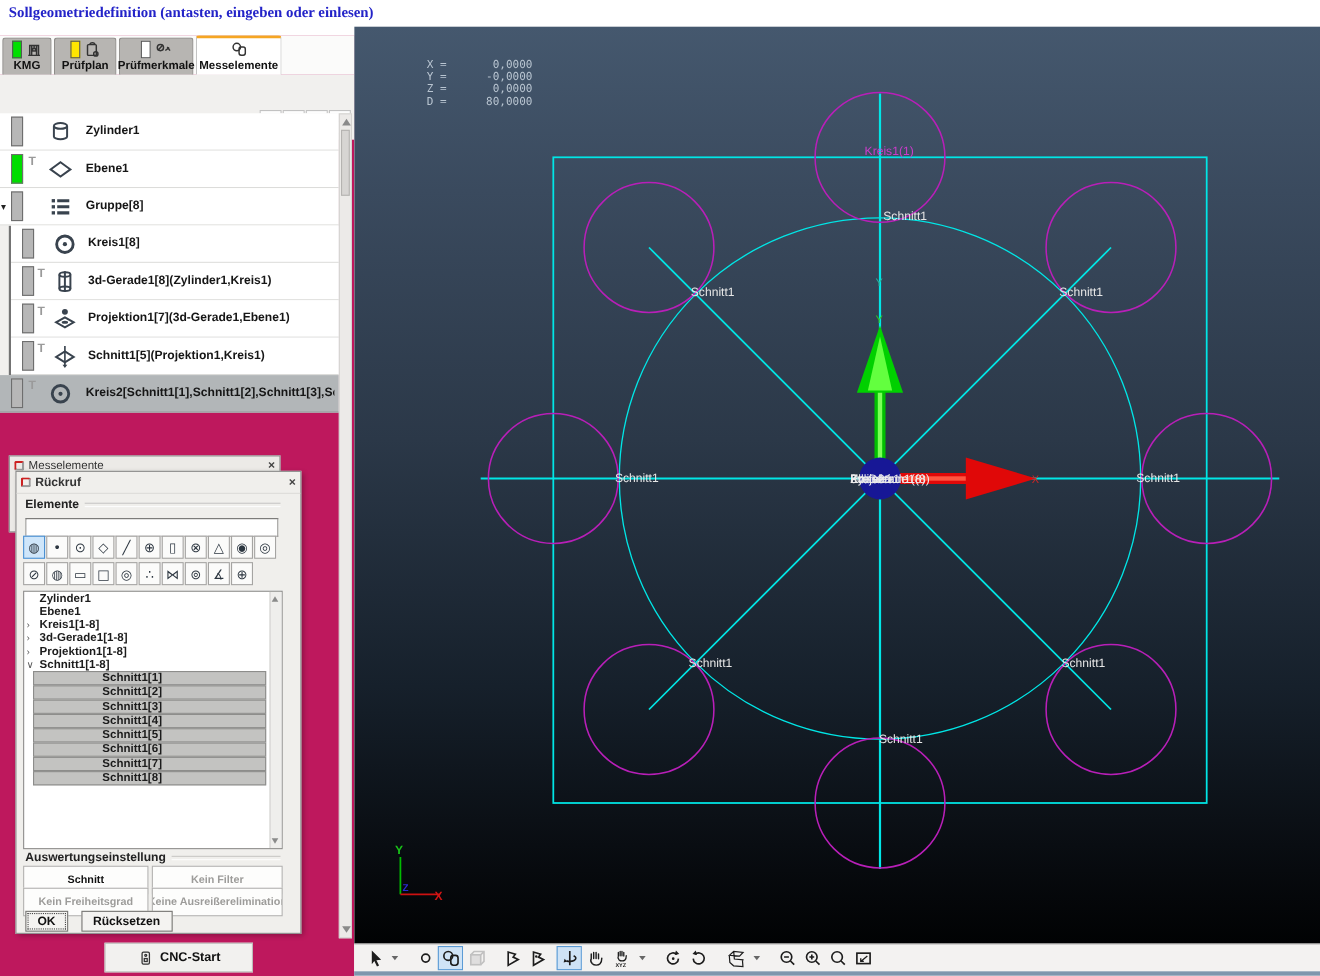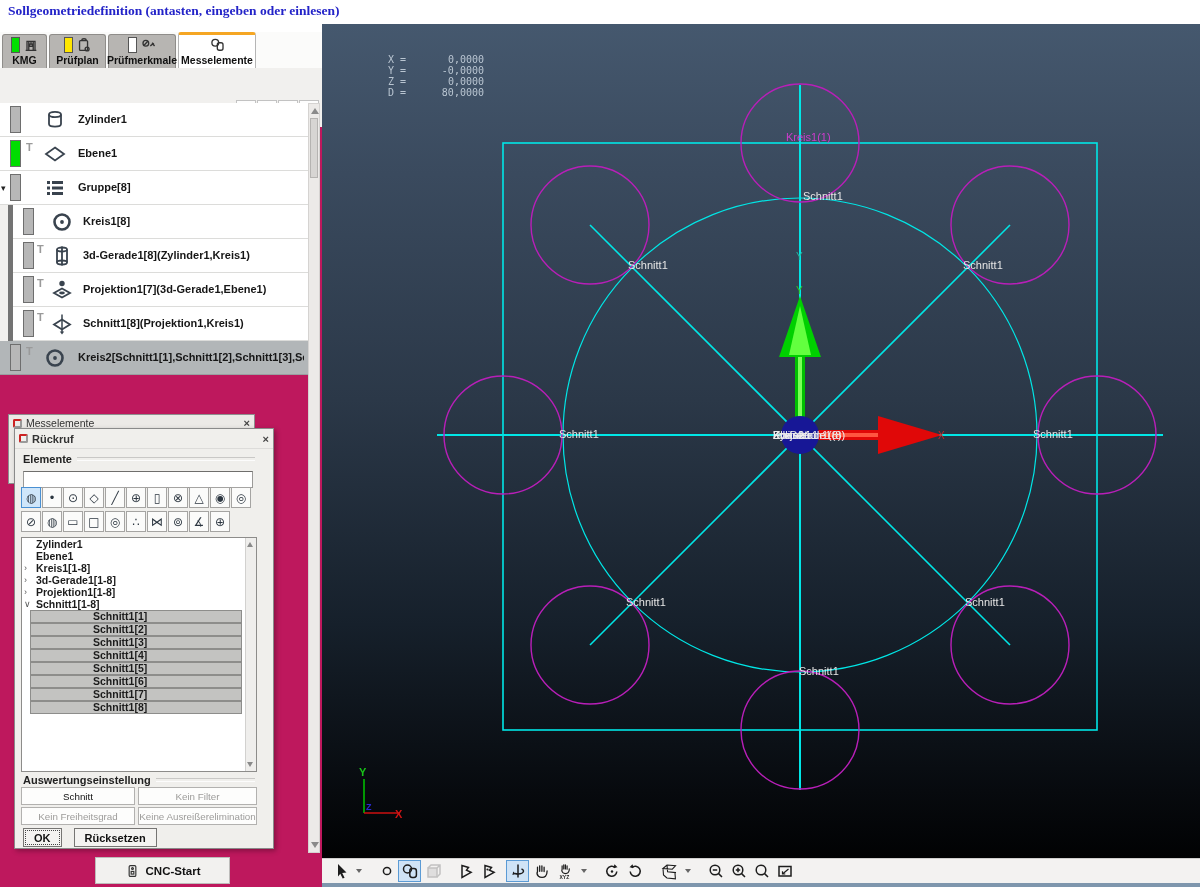--- a/index.html
+++ b/index.html
@@ -31,21 +31,21 @@
   
   #tree { position:absolute; left:0; top:71px; width:308px; background:#f1f0ee; }
   .trow { position:relative; height:34px; background:#ffffff; border-bottom:1px solid #dcdcda; }
   .trow .exp { position:absolute; left:1px; top:12px; font-size:9px; color:#222; }
   .trow .bar { position:absolute; left:10px; top:3px; width:11px; height:27px; background:#b7b7b7; border:1px solid #6e6e6e; }
   .trow .bar.green { background:#00dd00; }
   .trow .tflag { position:absolute; left:26px; top:4px; font-size:11px; font-weight:bold; color:#9a9a9a; }
   .trow .ticon { position:absolute; left:44px; top:6px; }
   .trow .tlabel { position:absolute; left:78px; top:10px; font-size:11px; font-weight:bold; color:#161616;
                   white-space:nowrap; overflow:hidden; max-width:226px; }
-  .tgroup { margin-left:8px; border-left:5px solid #737373; background:#fff; }
+  .tgroup { margin-left:8px; border-left:2px solid #737373; background:#fff; }
   .tgroup .tlabel { left:70px; }
   .tgroup .ticon { left:38px; }
   .tgroup .tflag { left:24px; }
   .trow.selected { background:#b2b6b8; border-bottom:1px solid #9a9ea0; }
   .ticon svg { stroke:#39434e; fill:none; stroke-width:1.8; }
   .ticon .fill { fill:#39434e; stroke:none; }
 
   
   .vscroll { position:absolute; width:12px; background:#eceae8; border:1px solid #d5d3d1; }
   .sarrow { position:absolute; left:2px; width:0; height:0; border-left:4px solid transparent; border-right:4px solid transparent; }
@@ -79,22 +79,22 @@
   .lrow { position:relative; height:12px; line-height:12px; font-size:10.5px; font-weight:bold; color:#1c1c1c; white-space:nowrap; }
   .lrow .lex { position:absolute; left:2px; top:0; width:10px; font-size:9px; color:#555; font-weight:normal; }
   .lrow .ltx { position:absolute; left:14px; top:0; }
   .lrow.sub { height:13px; line-height:11px; background:#c3c3c1; border:1px solid #8d8d8b; margin:0 14px 0 8px; }
   .lrow.sub .ltx { left:62px; top:0; font-size:10.5px; }
   #listscroll { position:absolute; right:0; top:0; width:11px; height:233px; background:#efeeec; border-left:1px solid #d2d1cf; }
 
   #grp-eval { position:absolute; left:8px; top:345px; width:232px; }
   #evalgrid { position:absolute; left:6px; top:358px; width:236px; display:grid;
               grid-template-columns:114px 119px; grid-auto-rows:18px; gap:2px 3px; }
-  .ebtn { background:#fdfdfc; border:1px solid #b2b1af; font-size:9.8px; font-weight:normal; color:#111;
-          display:flex; align-items:center; justify-content:center; white-space:nowrap; overflow:hidden; padding:4px;text-align:center; }
+  .ebtn { background:#fdfdfc; border:1px solid #b2b1af; font-size:9.8px; font-weight:bold; color:#111;
+          display:flex; align-items:center; justify-content:center; white-space:nowrap; overflow:hidden; padding:12px;text-align:center; }
   .ebtn.dis { color:#9d9c9a; }
   #okrow { position:absolute; left:8px; top:399px; display:flex; gap:12px; }
   .okbtn { height:19px; background:#f4f3f1; border:1px solid #767573; font-size:11px; font-weight:bold; color:#111; padding:0 10px; }
   .okbtn.focus { outline:1px dotted #444; outline-offset:-3px; }
 
   
   #cncbtn { position:absolute; left:95px; top:825px; width:135px; height:27px; background:#f2f1ef; border:1px solid #bdbcba;
             display:flex; align-items:center; justify-content:center; gap:6px; font-size:11.5px; font-weight:bold; color:#111; }
 
   
@@ -264,21 +264,21 @@
       </div>
       <div class="trow">
         <span class="bar"></span>
         <span class="tflag">T</span>
         <span class="ticon">
           <svg width="22" height="22" viewBox="0 0 22 22">
               <path d="M11 6.5l8 5-8 5-8-5z"></path>
               <path d="M11 1.5v18" stroke-width="1.5"></path>
               <path class="fill" d="M8.8 18.5l2.2 3 2.2-3z"></path>
             </svg></span>
-        <span class="tlabel">Schnitt1[8](Projektion1,Kreis1)</span>
+        <span class="tlabel">Schnitt1[5](Projektion1,Kreis1)</span>
       </div>
     </div>
     <div class="trow selected">
       <span class="bar"></span>
       <span class="tflag">T</span>
       <span class="ticon">
         <svg width="22" height="22" viewBox="0 0 22 22">
             <circle cx="11" cy="11" r="7.5" stroke-width="2.6"></circle>
             <circle class="fill" cx="11" cy="11" r="1.9"></circle>
           </svg></span>

